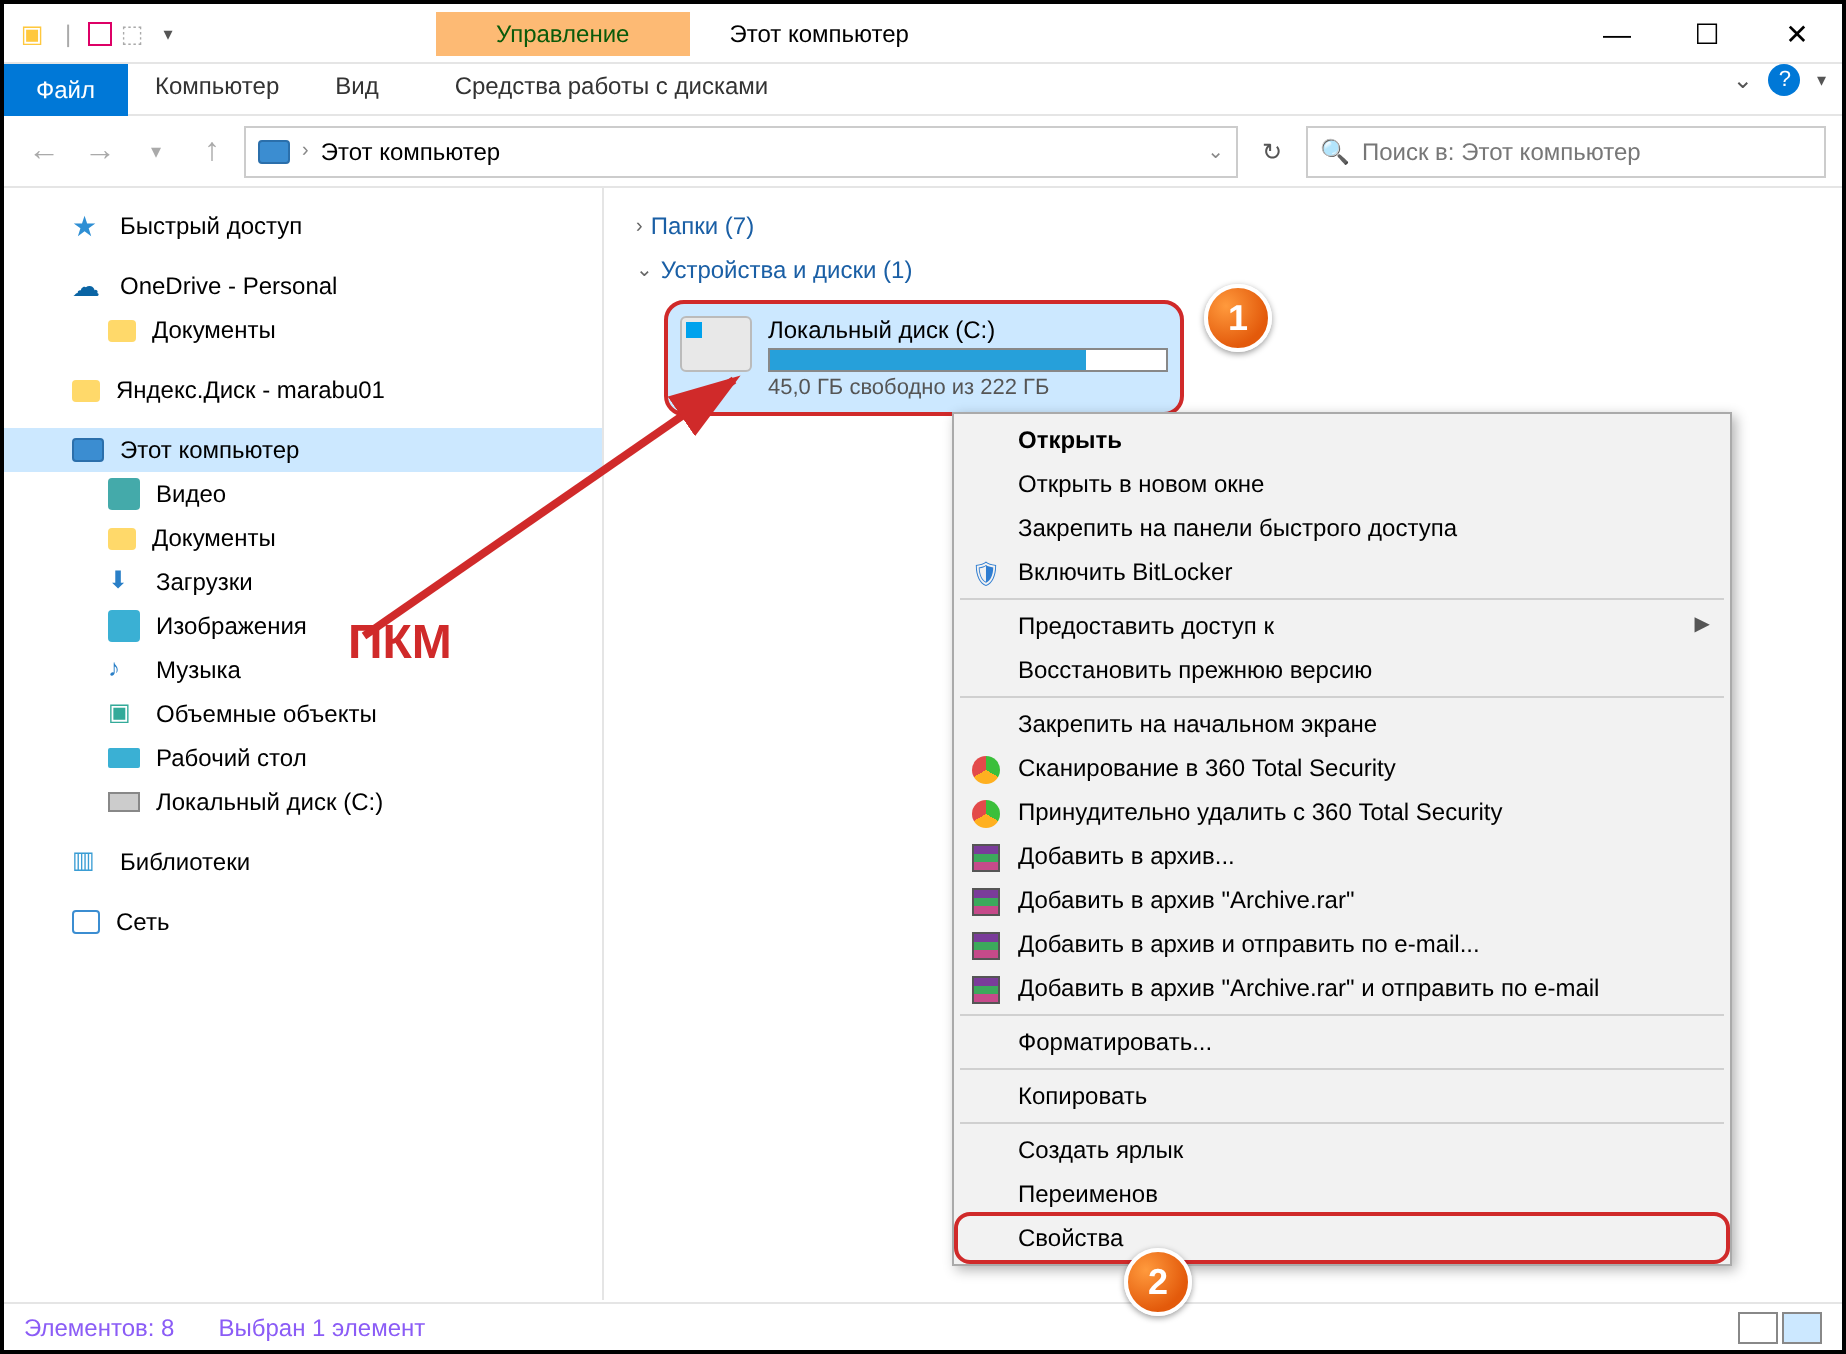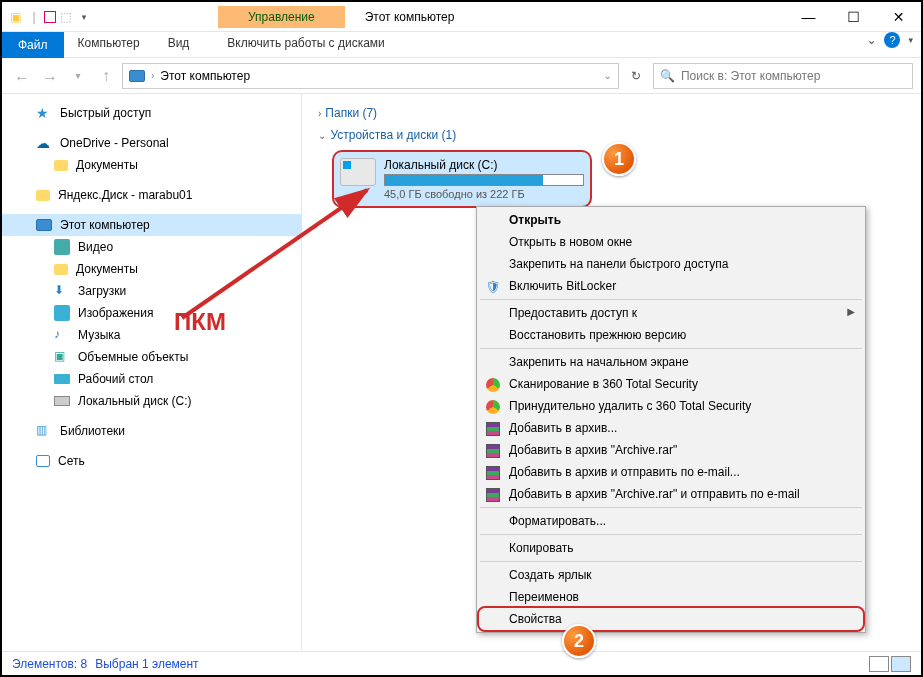--- a/index.html
+++ b/index.html
@@ -53,21 +53,21 @@
 .capbar-fill { height: 100%; background: #26a0da; width: 80%; }
 .drive-free { color: #555; font-size: 11px; }
 
 .ctx { position: absolute; left: 474px; top: 204px; width: 390px; background: #f2f2f2; border: 1px solid #aaa; box-shadow: 2px 2px 6px rgba(0,0,0,.3); padding: 2px; z-index: 10; }
 .ctx-item { display: flex; align-items: flex-start; padding: 4px 8px 4px 30px; color: #000; position: relative; min-height: 22px; }
 .ctx-item .mi { position: absolute; left: 6px; width: 16px; height: 16px; display: flex; align-items: center; justify-content: center; font-size: 12px; }
 .ctx-sep { height: 1px; background: #d0d0d0; margin: 2px 1px; }
 .ctx-item .arr { margin-left: auto; color: #555; font-size: 10px; }
 .ctx-item.sel-hl { border: 2.5px solid #d02a2a; border-radius: 8px; margin: -2px; }
 
-.statusbar { position: absolute; bottom: 0; left: 0; right: 0; height: 24px; border-top: 1px solid #e5e5e5; display: flex; align-items: center; padding: 0 10px; gap: 8px; color: #1d4ed8; background: #fff; }
+.statusbar { position: absolute; bottom: 0; left: 0; right: 0; height: 24px; border-top: 1px solid #e5e5e5; display: flex; align-items: center; padding: 0 10px; gap: 22px; color: #8b5cf6; background: #fff; }
 .view-toggle { margin-left: auto; display: flex; gap: 2px; }
 .vt { width: 20px; height: 16px; border: 1px solid #888; }
 .vt.active { background: #cce8ff; }
 
 .badge { width: 34px; height: 34px; border-radius: 50%; background: radial-gradient(circle at 30% 30%, #ff9a3d, #e35a0b 70%); border: 2px solid #fff; box-shadow: 0 1px 3px rgba(0,0,0,.4); color: #fff; font-weight: bold; font-size: 18px; display: flex; align-items: center; justify-content: center; position: absolute; z-index: 20; }
 
 .arrow-svg { position: absolute; left: 170px; top: 176px; z-index: 15; pointer-events: none; }
 .pkm-label { position: absolute; left: 172px; top: 306px; color: #d02a2a; font-weight: bold; font-size: 24px; z-index: 16; }
 
 .shield { color: #2f7dd1; font-size: 12px; }
@@ -93,21 +93,21 @@
       <div>—</div>
       <div>☐</div>
       <div>✕</div>
     </div>
   </div>
 
   <div class="menubar">
     <div class="file-btn">Файл</div>
     <div class="menu-item">Компьютер</div>
     <div class="menu-item">Вид</div>
-    <div class="contextual-label">Включить работы с дисками</div>
+    <div class="contextual-label">Средства работы с дисками</div>
     <div class="ribbon-expand">
       <span style="color:#555">⌄</span>
       <span class="help-circle">?</span>
       <span style="color:#555;font-size:9px">▾</span>
     </div>
   </div>
 
   <div class="navbar">
     <div class="nav-btn">←</div>
     <div class="nav-btn">→</div>

